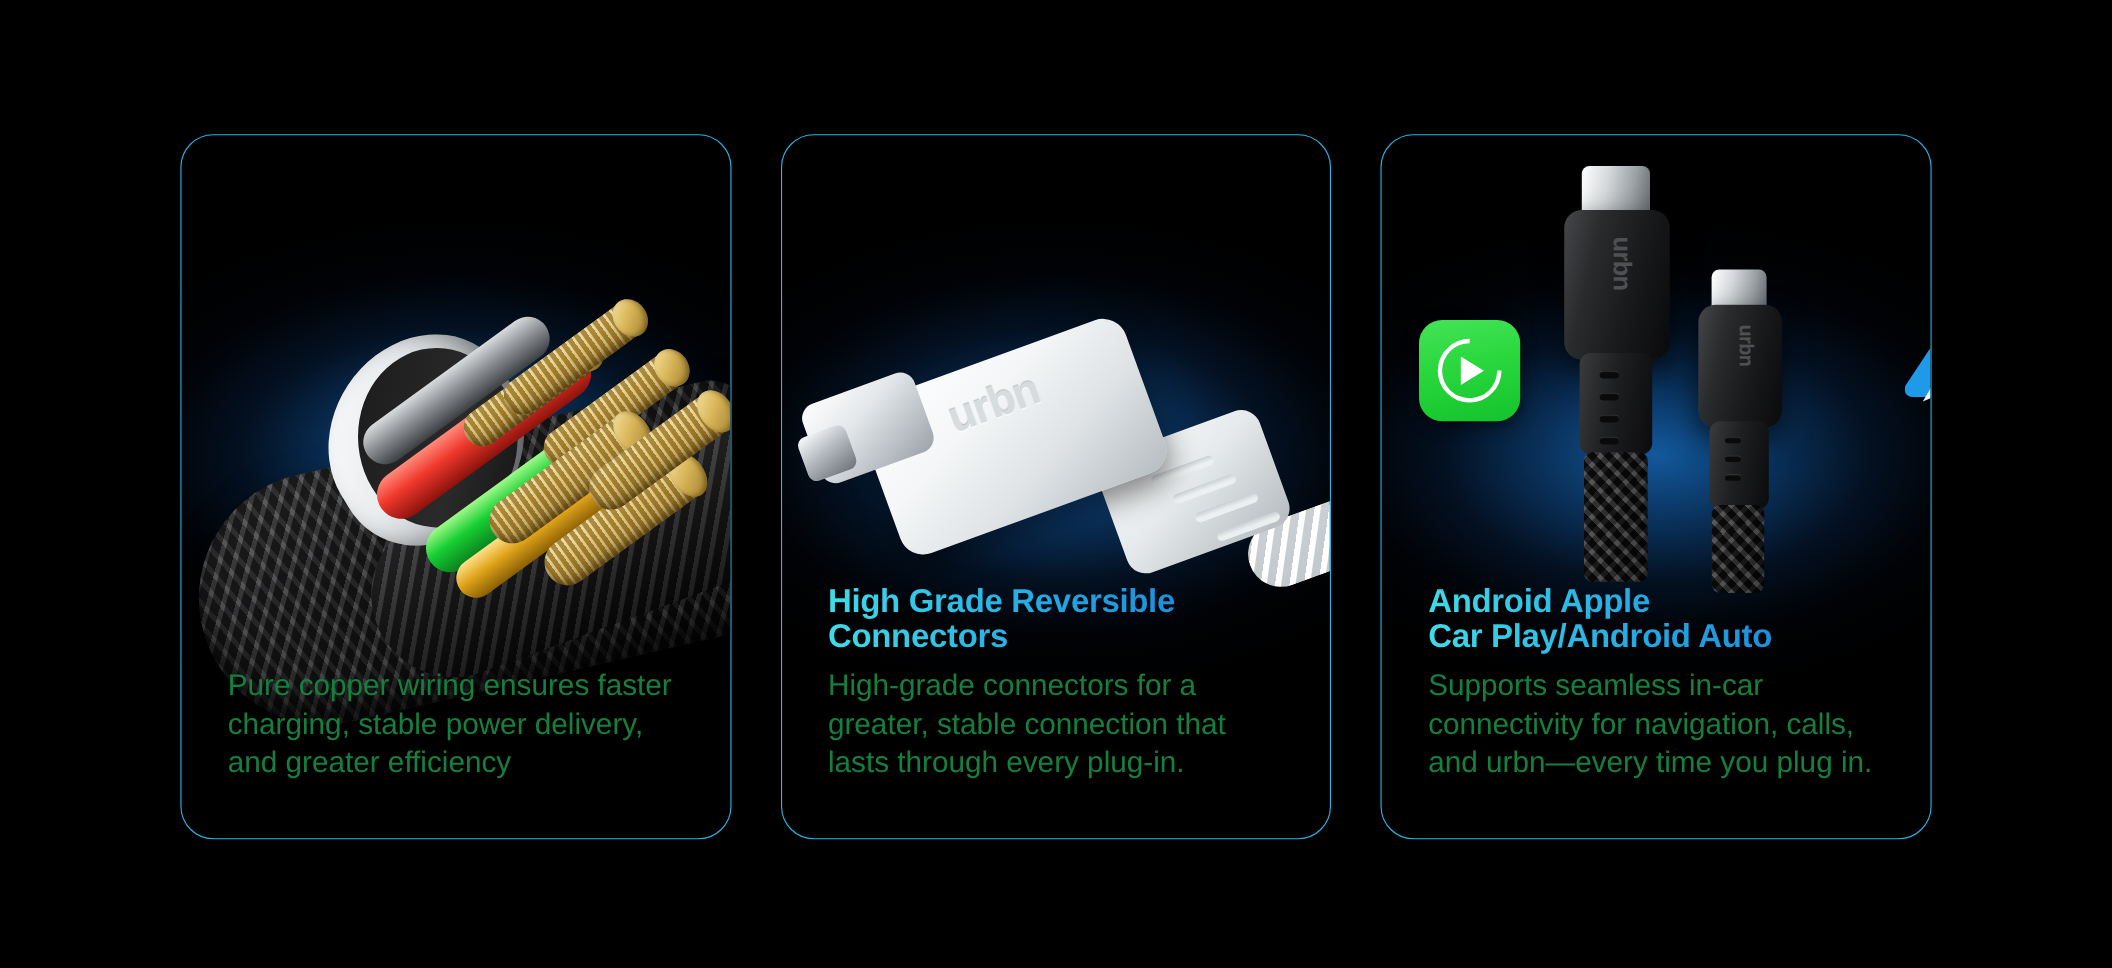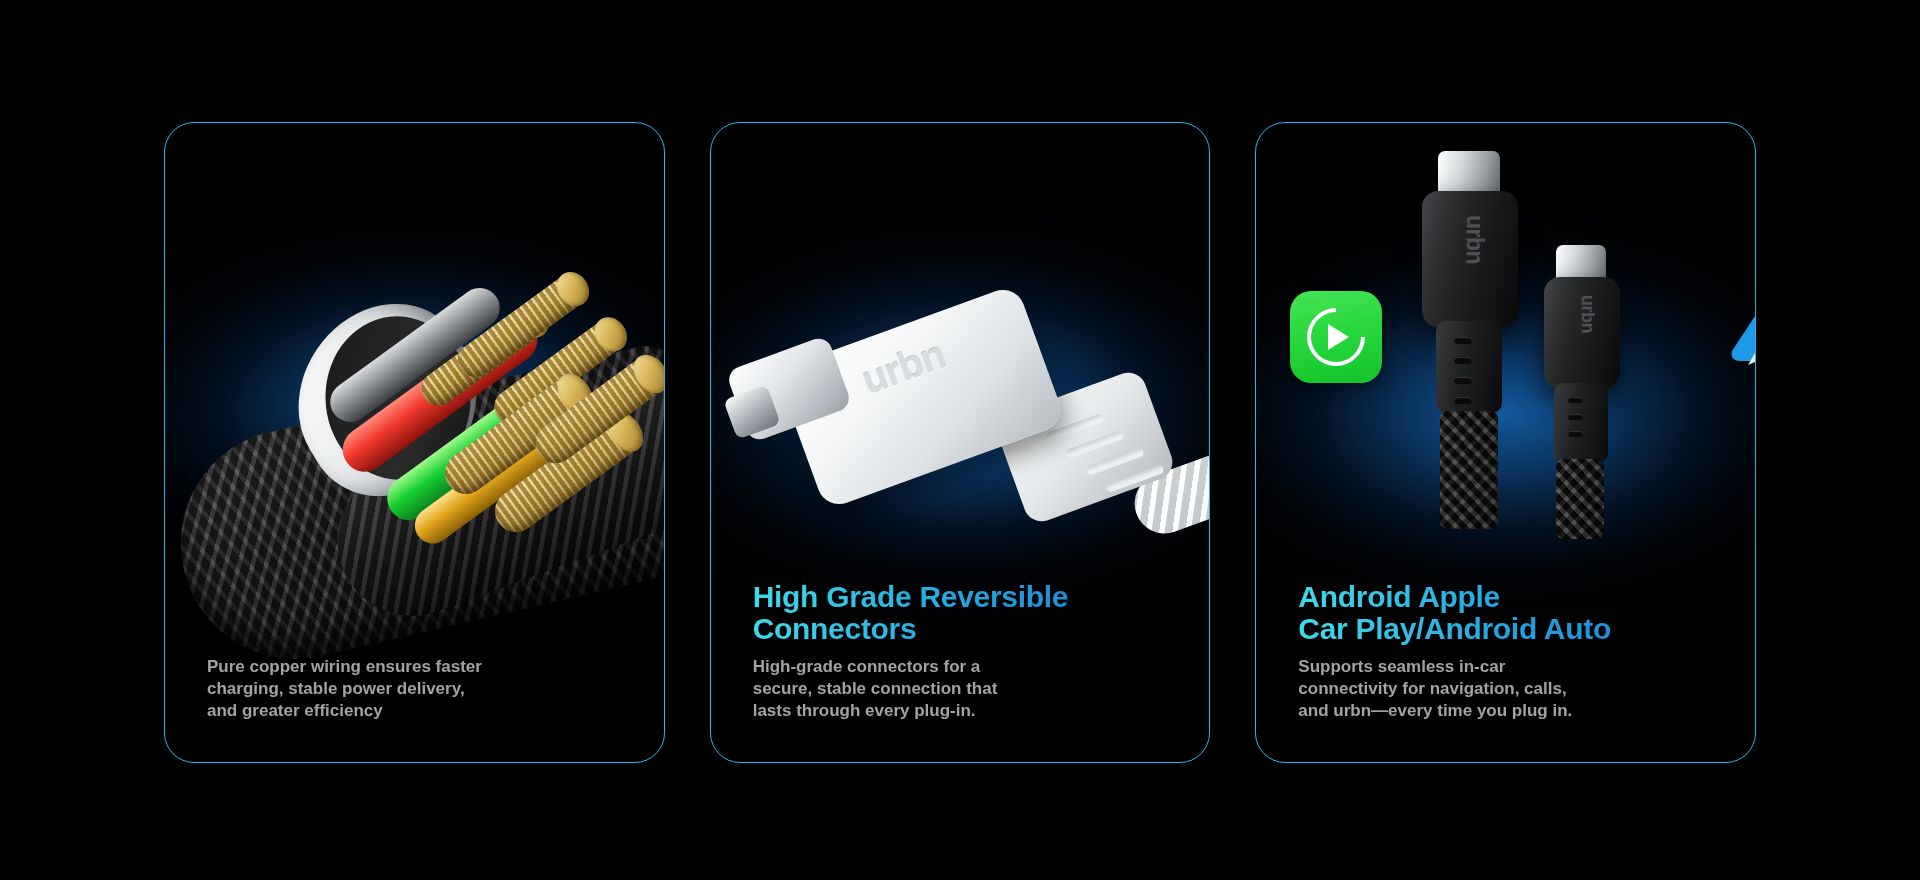--- a/index.html
+++ b/index.html
@@ -48,41 +48,41 @@
   .card-art{
     position:absolute;
     inset:0;
     overflow:hidden;
     pointer-events:none;
   }
   .card-body{
     position:absolute;
     left:42px;
     right:30px;
-    bottom:40px;
+    bottom:51px;
   }
   .card-title{
     font-size:30px;
     font-weight:bold;
     line-height:1.06;
     letter-spacing:-0.3px;
     background:linear-gradient(90deg,#3fdce8 0%,#22a6e2 48%,#1a78d2 100%);
     -webkit-background-clip:text;
     background-clip:text;
     color:transparent;
     -webkit-text-fill-color:transparent;
     margin-bottom:11px;
     white-space:pre-line;
   }
   .card-desc{
-    font-size:17px;
+    font-size:27px;
     line-height:1.30;
-    color:#a3a3a3;
+    color:#15803d;
     letter-spacing:0.0px;
-    font-weight:700;
+    font-weight:400;
     white-space:pre-line;
   }
 
   
   .wire-wrap{ position:absolute; left:0; top:0; width:100%; height:100%; }
   .braid{
     position:absolute;
     left:12px; top:272px;
     width:530px; height:230px;
     border-radius:120px 40px 40px 120px;
@@ -365,21 +365,21 @@
         <div class="wc-rib" style="left:394px; top:351px;"></div>
         <div class="wc-body"></div>
         <div class="wc-tip"></div>
         <div class="wc-tip-metal"></div>
         <div class="wc-logo">urbn</div>
       </div>
       <div class="card-body">
         <div class="card-title">High Grade Reversible
 Connectors</div>
         <div class="card-desc">High-grade connectors for a
-secure, stable connection that
+greater, stable connection that
 lasts through every plug-in.</div>
       </div>
     </div>
 
     <div class="card">
       <div class="card-glow"></div>
       <div class="card-art blk-wrap">
 
         <div class="carplay">
           <div class="carplay-ring"></div>

